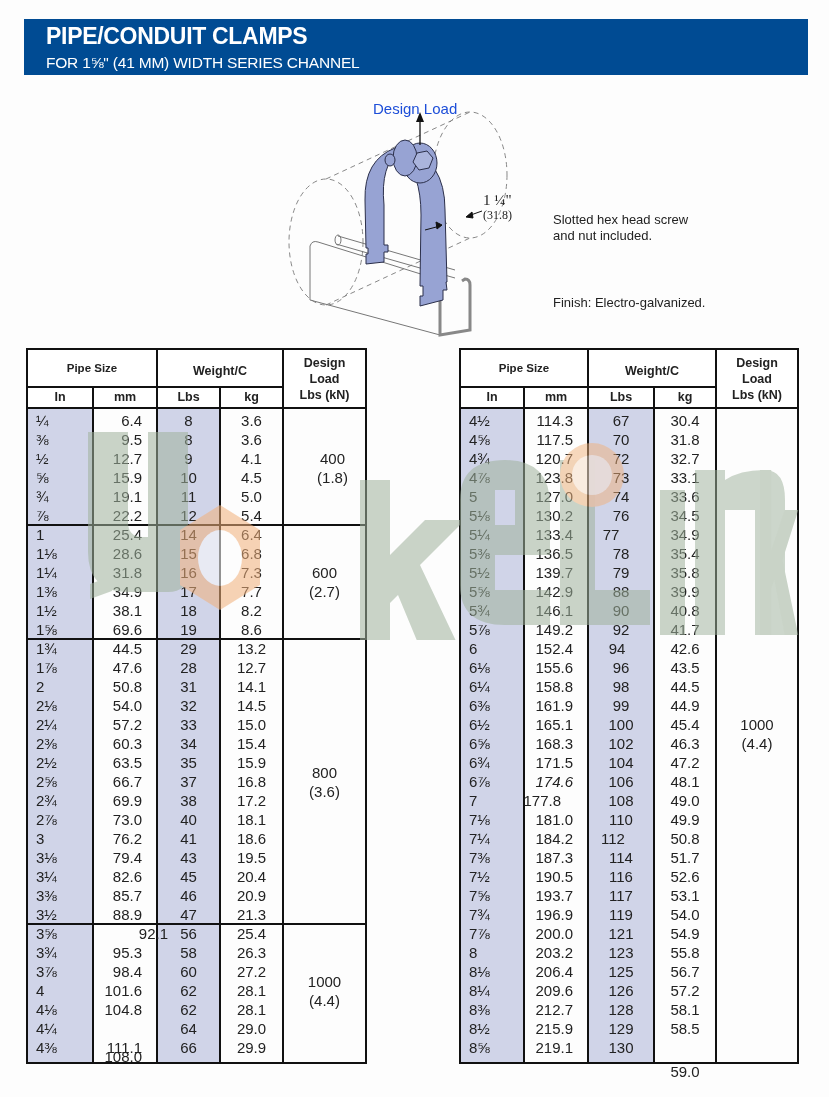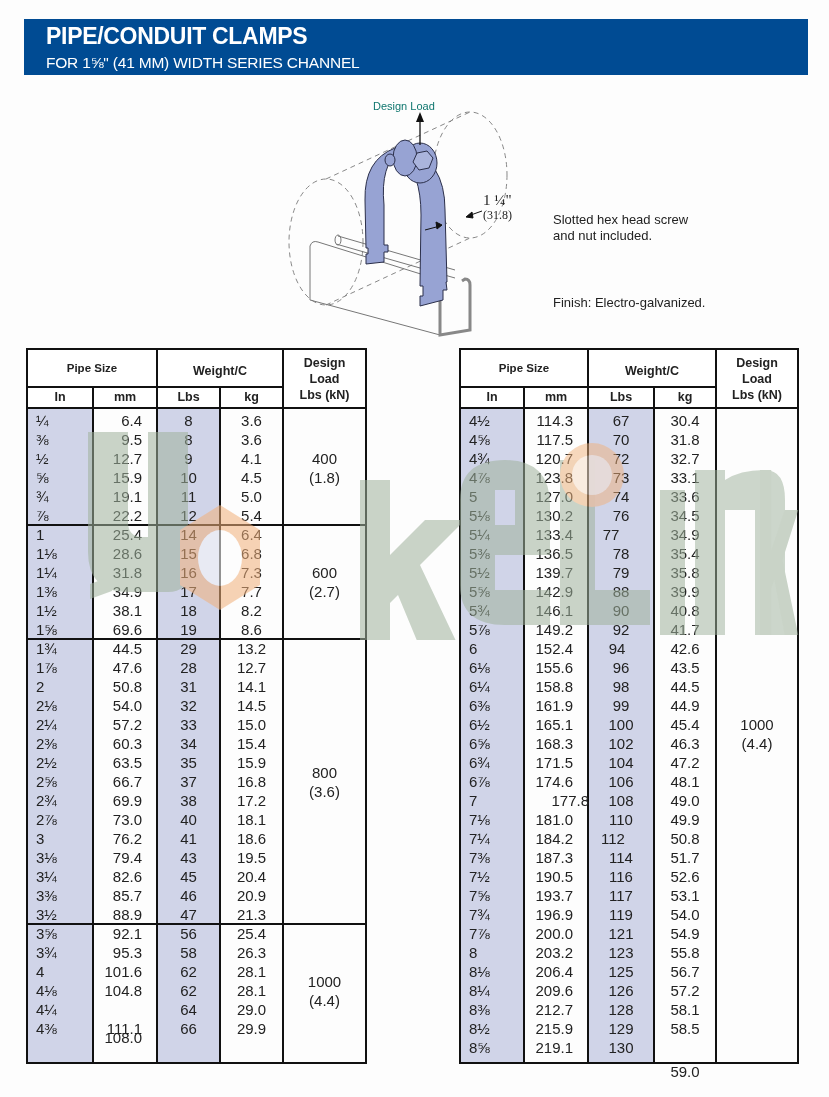--- a/index.html
+++ b/index.html
@@ -3,21 +3,21 @@
 <meta charset="utf-8">
 <style>
   html, body { margin:0; padding:0; }
   body { width:829px; height:1097px; background:#fdfdfd; position:relative; overflow:hidden;
          font-family:"Liberation Sans", sans-serif; color:#222; }
   .banner { position:absolute; left:24px; top:19px; width:784px; height:56px; background:#004b93; }
   .banner .title { position:absolute; left:22px; top:4px; color:#fff; font-weight:bold; font-size:23px; letter-spacing:-0.3px; }
   .banner .subtitle { position:absolute; left:22px; top:35px; color:#fff; font-size:15.5px; letter-spacing:-0.2px; }
 
   .diagram { position:absolute; left:280px; top:95px; width:260px; height:245px; }
-  .dlabel { position:absolute; left:373px; top:100px; font-size:11px; color:#0f766e; }
+  .dlabel { position:absolute; left:373px; top:100px; font-size:15px; color:#1d4ed8; }
   .note { position:absolute; font-size:13px; color:#222; line-height:16px; }
   .dim1 { position:absolute; left:483px; top:192px; font-family:"Liberation Serif", serif; font-size:15px; }
   .dim2 { position:absolute; left:483px; top:208px; font-family:"Liberation Serif", serif; font-size:12px; }
 
   .watermark { position:absolute; left:60px; top:420px; width:740px; height:220px; pointer-events:none; opacity:0.55; }
 
   .tbl { position:absolute; top:348px; height:716px; border:2px solid #111; box-sizing:border-box; background:transparent; }
   .col { position:absolute; top:0; bottom:0; box-sizing:border-box; }
   .col.shade { background:rgba(200,205,228,0.85); }
   .vline { position:absolute; top:0; bottom:0; width:2px; background:#111; }
@@ -268,31 +268,37 @@
       <span class="cell ctr" style="left:193px;width:61px;">20.9</span>
     </div>
       <div class="row">
       <span class="cell in" style="left:8px;width:54px;">3½</span>
       <span class="cell num" style="left:66px;width:48px;">88.9</span>
       <span class="cell ctr" style="left:130px;width:61px;">47</span>
       <span class="cell ctr" style="left:193px;width:61px;">21.3</span>
     </div>
       <div class="row">
       <span class="cell in" style="left:8px;width:54px;">3⅝</span>
-      <span class="cell num" style="left:66px;width:48px;">92.1</span>
+      <span class="cell num" style="left:66px;width:48px;padding-left:26px;">92.1</span>
       <span class="cell ctr" style="left:130px;width:61px;">56</span>
       <span class="cell ctr" style="left:193px;width:61px;">25.4</span>
     </div>
       <div class="row">
       <span class="cell in" style="left:8px;width:54px;">3¾</span>
       <span class="cell num" style="left:66px;width:48px;">95.3</span>
       <span class="cell ctr" style="left:130px;width:61px;">58</span>
       <span class="cell ctr" style="left:193px;width:61px;">26.3</span>
     </div>
       <div class="row">
+      <span class="cell in" style="left:8px;width:54px;">3⅞</span>
+      <span class="cell num" style="left:66px;width:48px;">98.4</span>
+      <span class="cell ctr" style="left:130px;width:61px;">60</span>
+      <span class="cell ctr" style="left:193px;width:61px;">27.2</span>
+    </div>
+      <div class="row">
       <span class="cell in" style="left:8px;width:54px;">4</span>
       <span class="cell num" style="left:66px;width:48px;">101.6</span>
       <span class="cell ctr" style="left:130px;width:61px;">62</span>
       <span class="cell ctr" style="left:193px;width:61px;">28.1</span>
     </div>
       <div class="row">
       <span class="cell in" style="left:8px;width:54px;">4⅛</span>
       <span class="cell num" style="left:66px;width:48px;">104.8</span>
       <span class="cell ctr" style="left:130px;width:61px;">62</span>
       <span class="cell ctr" style="left:193px;width:61px;">28.1</span>
@@ -303,21 +309,21 @@
       <span class="cell ctr" style="left:130px;width:61px;">64</span>
       <span class="cell ctr" style="left:193px;width:61px;">29.0</span>
     </div>
       <div class="row">
       <span class="cell in" style="left:8px;width:54px;">4⅜</span>
       <span class="cell num" style="left:66px;width:48px;">111.1</span>
       <span class="cell ctr" style="left:130px;width:61px;">66</span>
       <span class="cell ctr" style="left:193px;width:61px;">29.9</span>
     </div>
     </div>
-    <div class="load" style="left:256px;width:81px;top:99px;">
+    <div class="load" style="left:264px;width:81px;top:99px;">
        <div>400</div>
        <div>(1.8)</div>
     </div>
     <div class="hline" style="left:0;right:0;top:174px;"></div>
     <div class="load" style="left:256px;width:81px;top:213px;">
        <div>600</div>
        <div>(2.7)</div>
     </div>
     <div class="hline" style="left:0;right:0;top:288px;"></div>
     <div class="load" style="left:256px;width:81px;top:412.5px;">
@@ -461,27 +467,27 @@
       <span class="cell ctr" style="left:194px;width:60px;">46.3</span>
     </div>
       <div class="row">
       <span class="cell in" style="left:8px;width:52px;">6¾</span>
       <span class="cell num" style="left:64px;width:48px;">171.5</span>
       <span class="cell ctr" style="left:128px;width:64px;">104</span>
       <span class="cell ctr" style="left:194px;width:60px;">47.2</span>
     </div>
       <div class="row">
       <span class="cell in" style="left:8px;width:52px;">6⅞</span>
-      <span class="cell num" style="left:64px;width:48px;">174.6</span>
+      <span class="cell num" style="left:64px;width:48px;font-style:italic;">174.6</span>
       <span class="cell ctr" style="left:128px;width:64px;">106</span>
       <span class="cell ctr" style="left:194px;width:60px;">48.1</span>
     </div>
       <div class="row">
       <span class="cell in" style="left:8px;width:52px;">7</span>
-      <span class="cell num" style="left:80px;width:48px;">177.8</span>
+      <span class="cell num" style="left:52px;width:48px;">177.8</span>
       <span class="cell ctr" style="left:128px;width:64px;">108</span>
       <span class="cell ctr" style="left:194px;width:60px;">49.0</span>
     </div>
       <div class="row">
       <span class="cell in" style="left:8px;width:52px;">7⅛</span>
       <span class="cell num" style="left:64px;width:48px;">181.0</span>
       <span class="cell ctr" style="left:128px;width:64px;">110</span>
       <span class="cell ctr" style="left:194px;width:60px;">49.9</span>
     </div>
       <div class="row">

